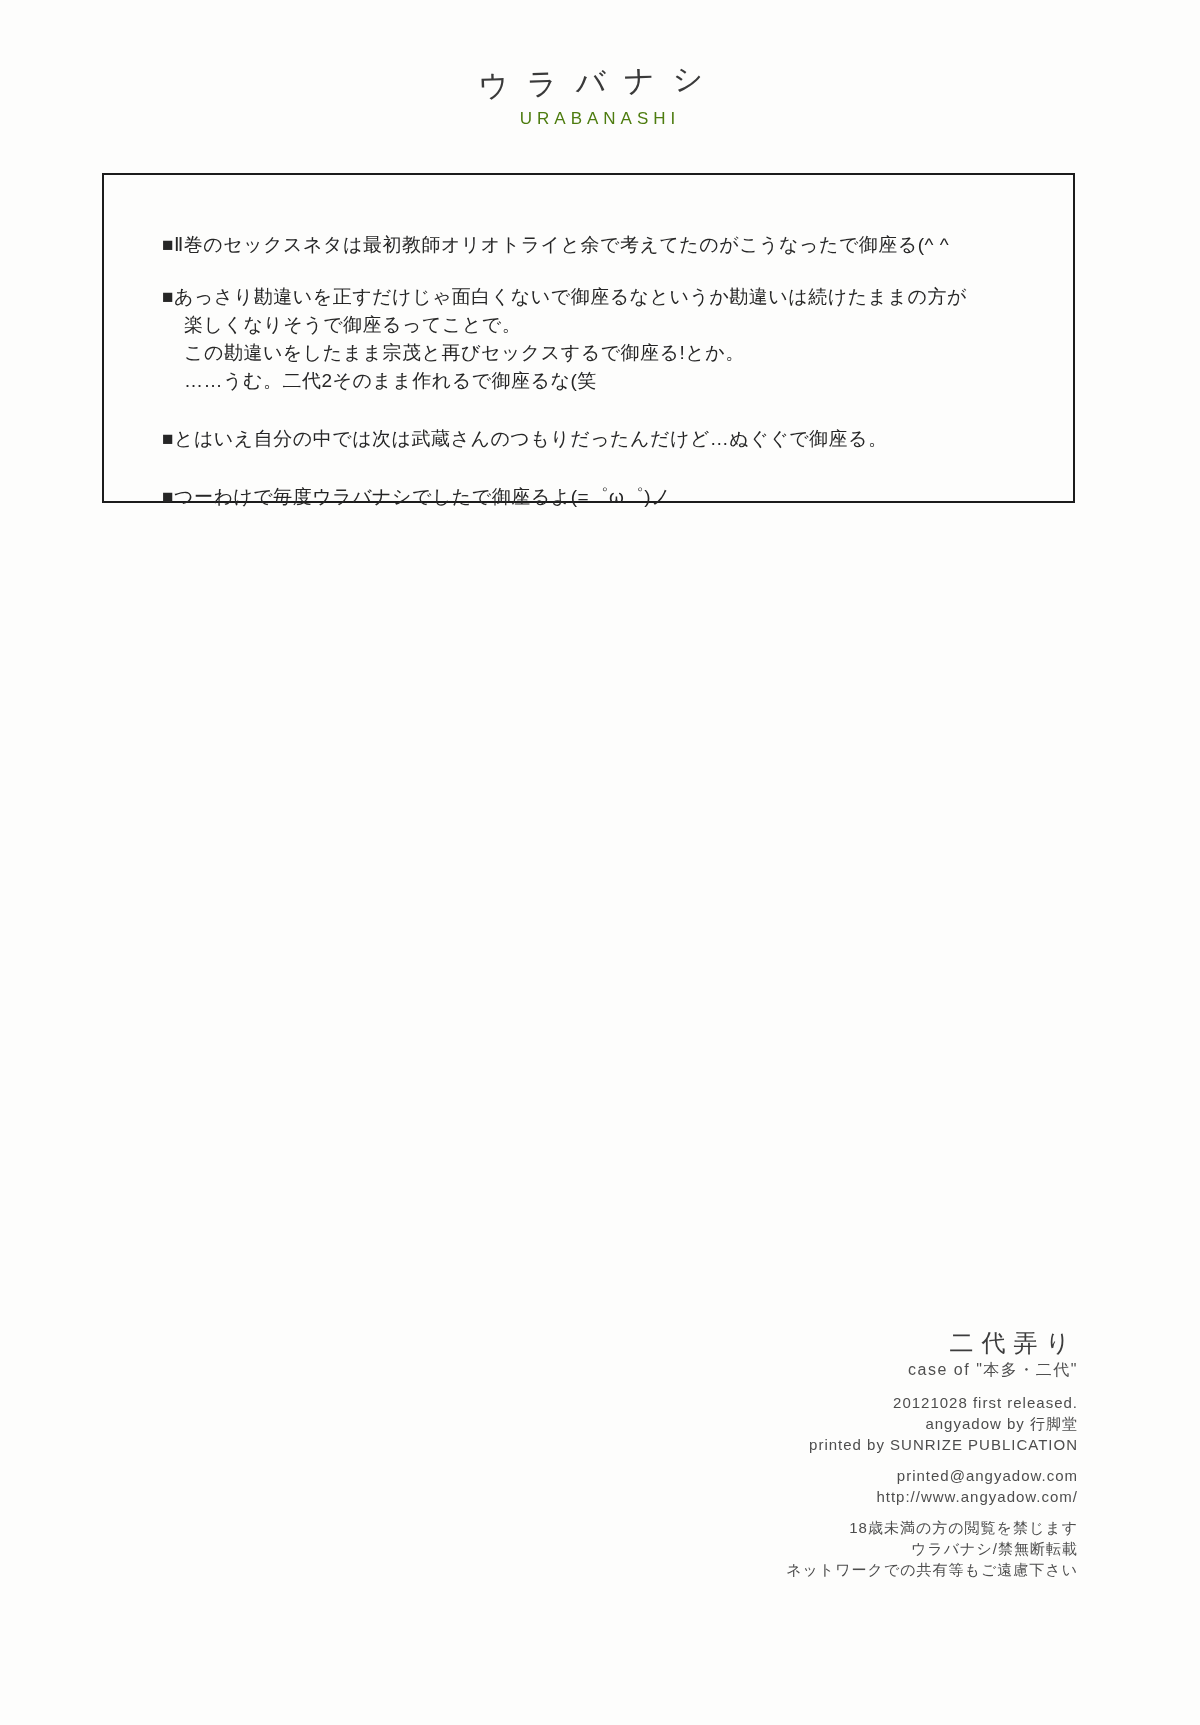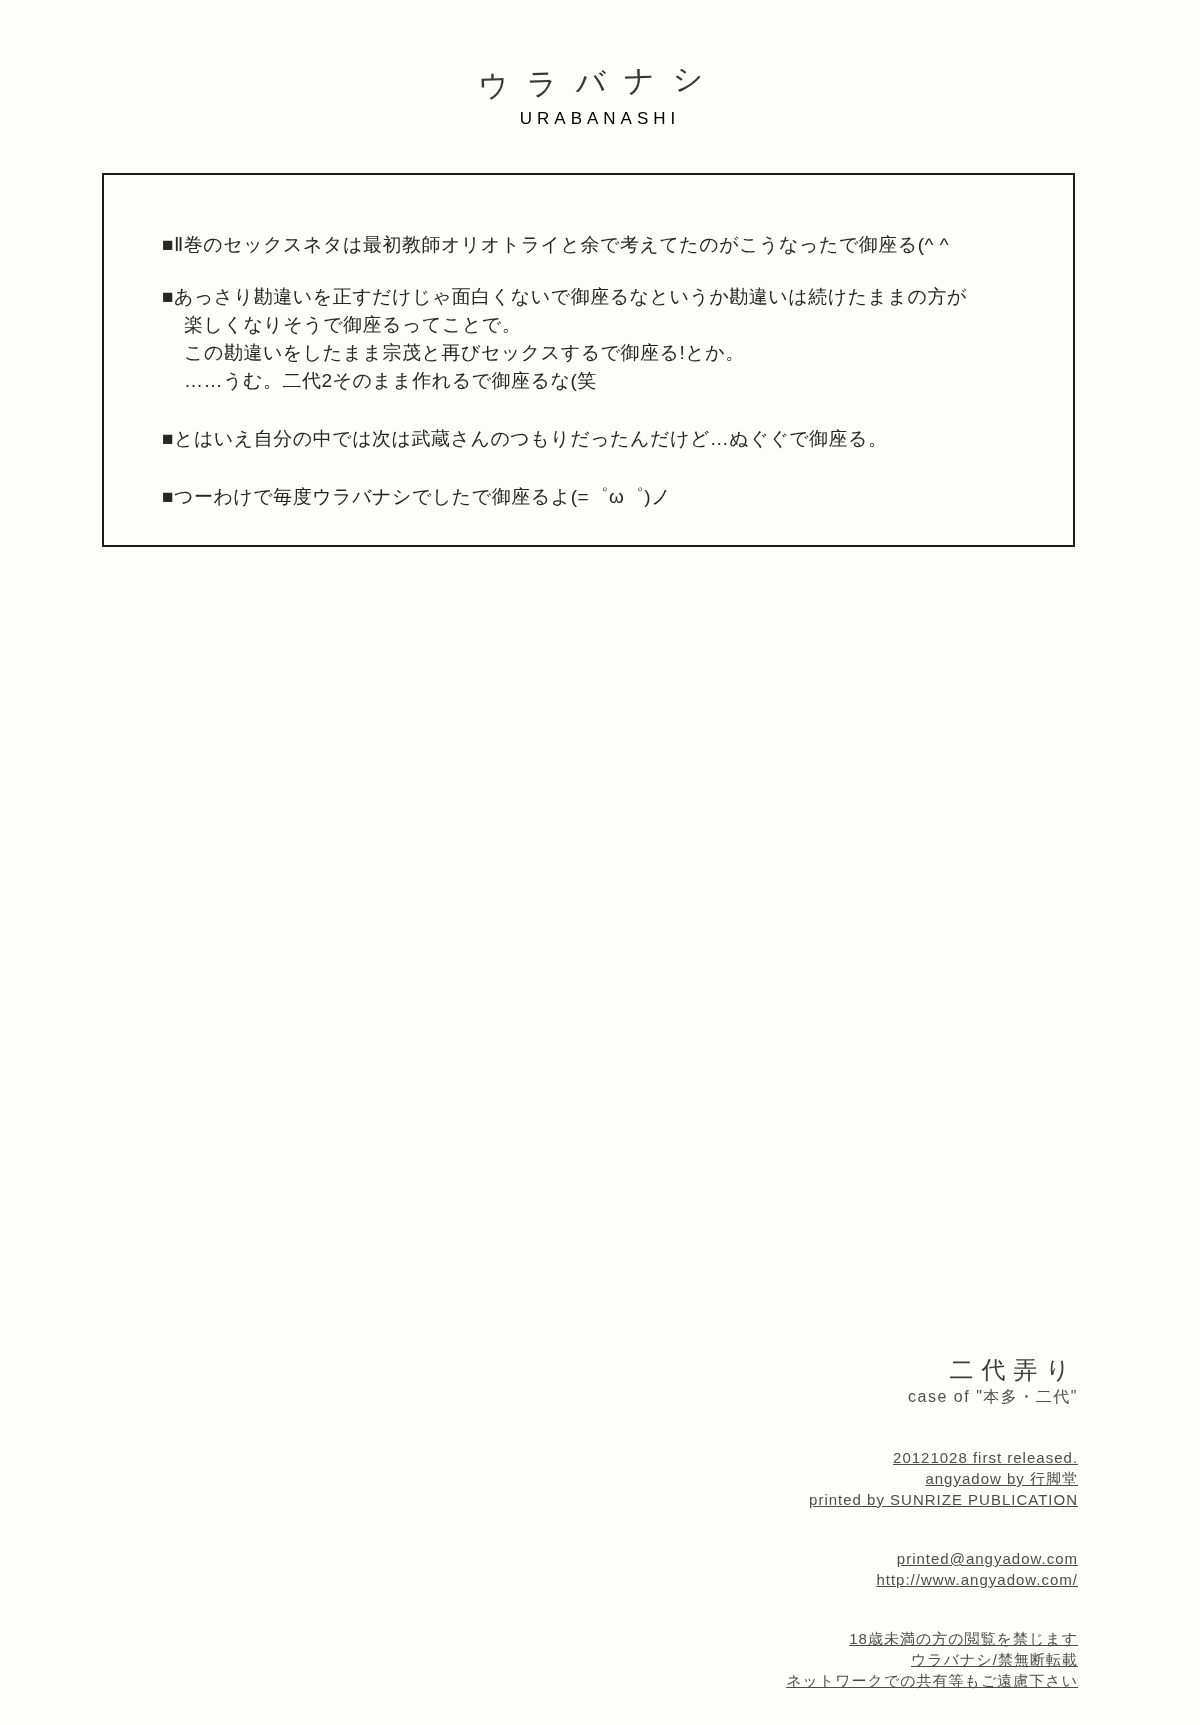--- a/index.html
+++ b/index.html
@@ -30,30 +30,30 @@
     font-size: 30px;
     font-weight: 400;
     letter-spacing: 18px;
     color: #3a3a3a;
     transform: rotate(-2deg);
   }
   .title-roman {
     margin-top: 6px;
     font-size: 17px;
     letter-spacing: 5px;
-    color: #000000;
+    color: #4d7c0f;
     font-weight: 400;
   }
   
   .afterword-box {
     position: absolute;
     left: 102px;
     top: 173px;
     width: 973px;
-    height: 374px;
+    height: 330px;
     border: 2px solid #1c1c1c;
     background: #fdfdfc;
     box-sizing: border-box;
   }
   .afterword-inner {
     padding: 56px 40px 0 58px;
   }
   .bullet {
     font-size: 19px;
     line-height: 28px;
@@ -72,29 +72,28 @@
     right: 122px;
     top: 1328px;
     text-align: right;
     color: #4a4a4a;
   }
   .colophon-title {
     font-size: 24px;
     letter-spacing: 8px;
     color: #3c3c3c;
     line-height: 30px;
-    margin-top: 27px;
   }
   .colophon-case {
     font-size: 16px;
     letter-spacing: 1.5px;
     line-height: 24px;
     color: #4f4f4f;
   }
-  .colophon-group { margin-top: 38px; text-decoration: underline; }
+  .colophon-group { margin-top: 10px; }
   .colophon-line {
     font-size: 15px;
     line-height: 21px;
     letter-spacing: 1px;
     color: #4d4d4d;
   }
   
   .page-number {
     position: absolute;
     top: 1732px;

